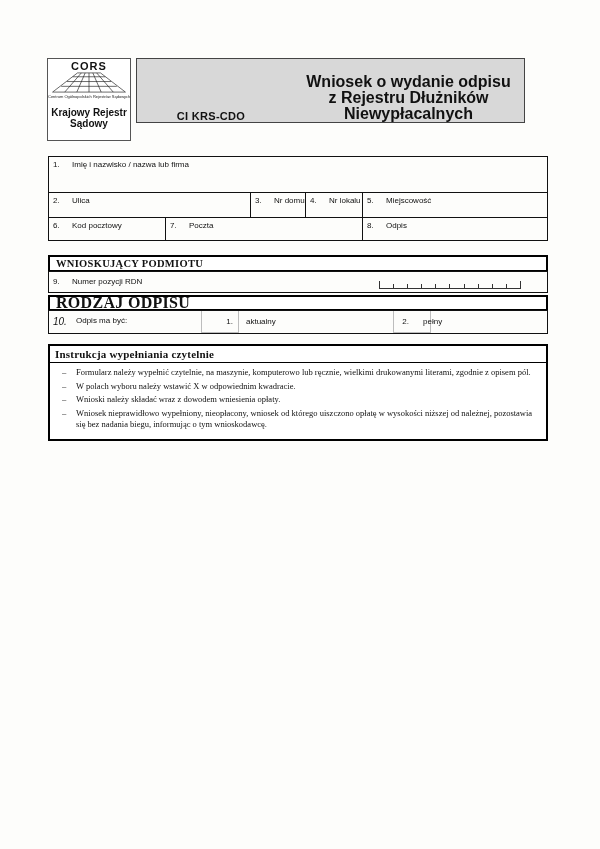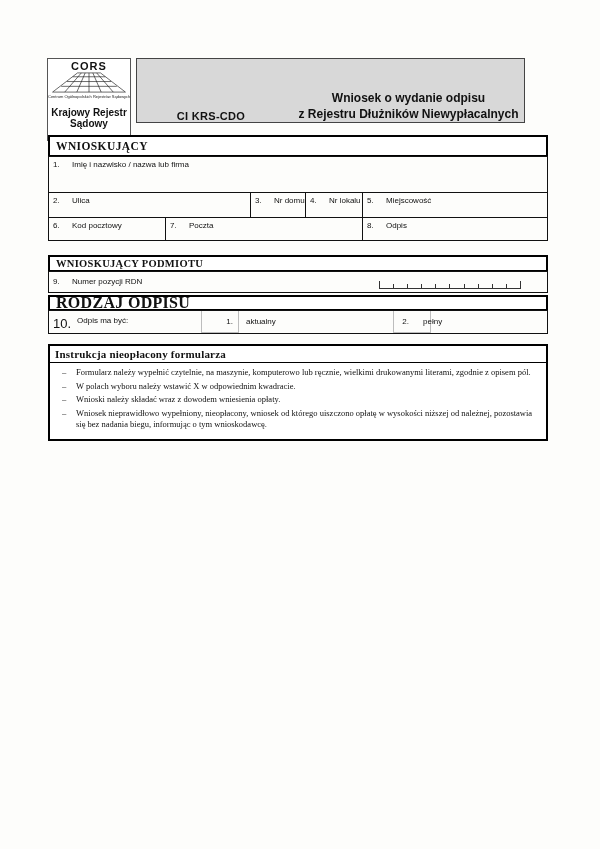--- a/index.html
+++ b/index.html
@@ -27,21 +27,21 @@
     position:absolute;left:136px;top:58px;width:389px;height:65px;
     background:#d8d8d8;border:1px solid #444;box-sizing:border-box;
     display:flex;align-items:flex-end;
   }
   .form-code{
     width:112px;margin-left:18px;text-align:center;
     font-weight:bold;font-size:11px;letter-spacing:0.3px;flex:none;
   }
   .form-title{
     flex:1;text-align:center;padding-left:26px;
-    font-weight:bold;font-size:12px;line-height:16px;
+    font-weight:bold;font-size:16px;line-height:16px;
   }
 
   
   .bar{
     position:absolute;left:48px;width:500px;box-sizing:border-box;
     background:#fff;border:2px solid #000;
     font-family:"Liberation Serif",serif;font-weight:bold;
     display:flex;align-items:center;
   }
   .bar-applicant{top:135px;height:22px;font-size:11.5px;padding-left:6px;letter-spacing:0.4px;}
@@ -52,21 +52,21 @@
   .frow{
     position:absolute;left:48px;width:500px;display:flex;box-sizing:border-box;
   }
   .cell{
     border:1px solid #111;box-sizing:border-box;height:100%;
     padding:3px 0 0 4px;display:flex;align-items:flex-start;
     background:transparent;
   }
   .cell + .cell{margin-left:-1px;}
   .fno{font-size:8px;min-width:13px;flex:none;}
-  .fno-wide{font-size:13px;min-width:17px;flex:none;}
+  .fno-wide{font-size:10px;min-width:17px;flex:none;font-style:italic;}
   .flab{font-size:8px;margin-left:6px;white-space:nowrap;}
 
   .row-f1{top:156px;height:37px;}
   .row-f2{top:192px;height:26px;}
   .row-f3{top:217px;height:24px;}
   .row-f9{top:271px;height:22px;}
   .row-f10{top:310px;height:24px;}
   .row-f9 .cell,.row-f10 .cell{padding-top:5px;}
 
   .c-ulica{width:203px;}
@@ -147,23 +147,20 @@
   </div>
 
   <div class="header-panel">
     <div class="form-code">CI KRS-CDO</div>
     <div class="form-title">
       <div>Wniosek o wydanie odpisu</div>
       <div>z Rejestru Dłużników Niewypłacalnych</div>
     </div>
   </div>
 
-  <div class="bar bar-applicant">
-    <span>WNIOSKUJĄCY</span>
-  </div>
 
   <div class="frow row-f1">
     <div class="cell c-full">
       <span class="fno">1.</span>
       <span class="flab">Imię i nazwisko / nazwa lub firma</span>
     </div>
   </div>
 
   <div class="frow row-f2">
     <div class="cell c-ulica">
@@ -233,21 +230,21 @@
       <div class="chk chk1"></div>
       <span class="optno optno1">1.</span>
       <span class="optlab optlab1">aktualny</span>
       <div class="chk chk2"></div>
       <span class="optno optno2">2.</span>
       <span class="optlab optlab2">pełny</span>
     </div>
   </div>
 
   <div class="instructions">
-    <div class="instr-title">Instrukcja nieopłacony formularza</div>
+    <div class="instr-title">Instrukcja wypełniania czytelnie</div>
     <div class="instr-items">
       <div class="instr-item">
         <span class="instr-dash">–</span>
         <span class="instr-text">Formularz należy wypełnić czytelnie, na maszynie, komputerowo lub ręcznie, wielkimi drukowanymi literami, zgodnie z opisem pól.</span>
       </div>
       <div class="instr-item">
         <span class="instr-dash">–</span>
         <span class="instr-text">W polach wyboru należy wstawić X w odpowiednim kwadracie.</span>
       </div>
       <div class="instr-item">

